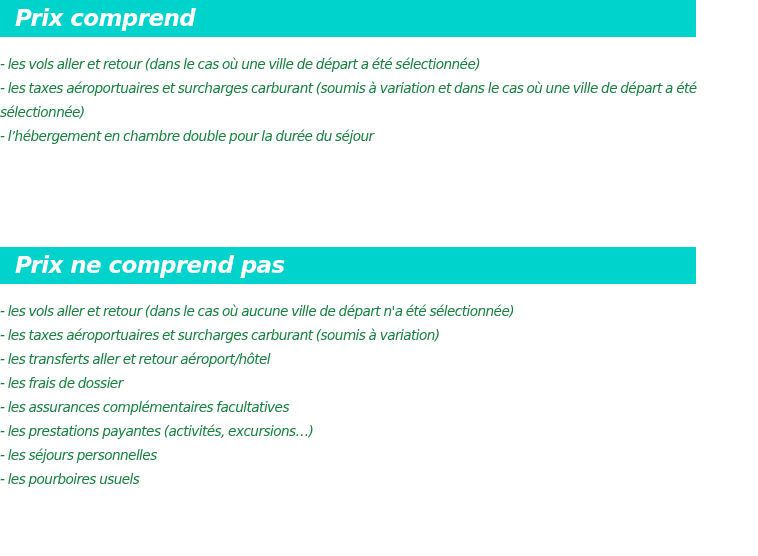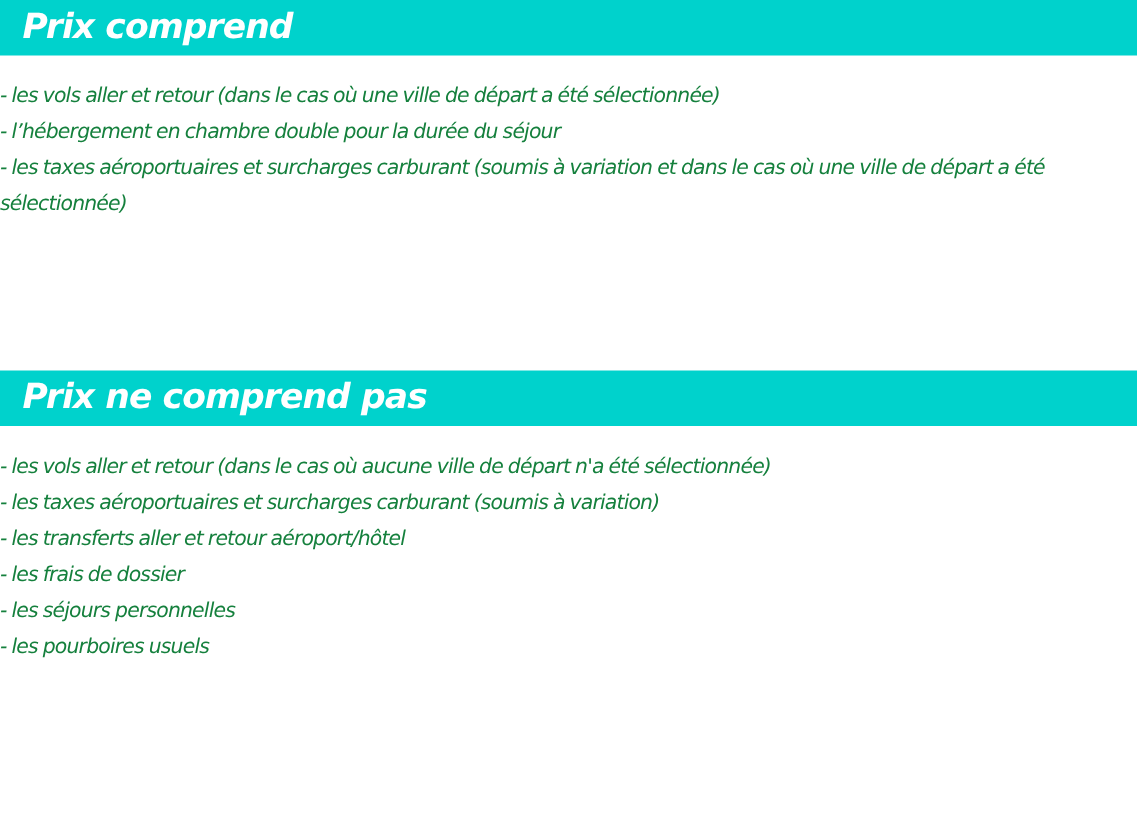--- a/index.html
+++ b/index.html
@@ -10,21 +10,21 @@
     body {
       width: 758px;
       height: 556px;
       overflow: hidden;
       font-family: "DejaVu Sans", sans-serif;
       position: relative;
     }
     .section-header {
       position: absolute;
       left: 0;
-      width: 758px;
+      width: 696px;
       height: 37px;
       background: #00d2cc;
       color: #ffffff;
       font-style: italic;
       font-weight: bold;
       font-size: 23px;
       line-height: 37px;
       padding-left: 15px;
       box-sizing: border-box;
       letter-spacing: -0.6px;
@@ -51,26 +51,28 @@
     #hdr-excluded { top: 247px; }
     #list-excluded { top: 299px; }
   </style>
 </head>
 <body>
 
 <div id="hdr-included" class="section-header">Prix comprend</div>
 
 <ul id="list-included" class="list">
   <li>- les vols aller et retour (dans le cas où une ville de départ a été sélectionnée)</li>
+  <li>- les taxes aéroportuaires et surcharges carburant (soumis à variation et dans le cas où une ville de départ a été sélectionnée)</li>
   <li>- l’hébergement en chambre double pour la durée du séjour</li>
-  <li>- les taxes aéroportuaires et surcharges carburant (soumis à variation et dans le cas où une ville de départ a été sélectionnée)</li>
 </ul>
 
 <div id="hdr-excluded" class="section-header">Prix ne comprend pas</div>
 
 <ul id="list-excluded" class="list">
   <li>- les vols aller et retour (dans le cas où aucune ville de départ n'a été sélectionnée)</li>
   <li>- les taxes aéroportuaires et surcharges carburant (soumis à variation)</li>
   <li>- les transferts aller et retour aéroport/hôtel</li>
   <li>- les frais de dossier</li>
+  <li>- les assurances complémentaires facultatives</li>
+  <li>- les prestations payantes (activités, excursions…)</li>
   <li>- les séjours personnelles</li>
   <li>- les pourboires usuels</li>
 </ul>
 
 </body></html>

